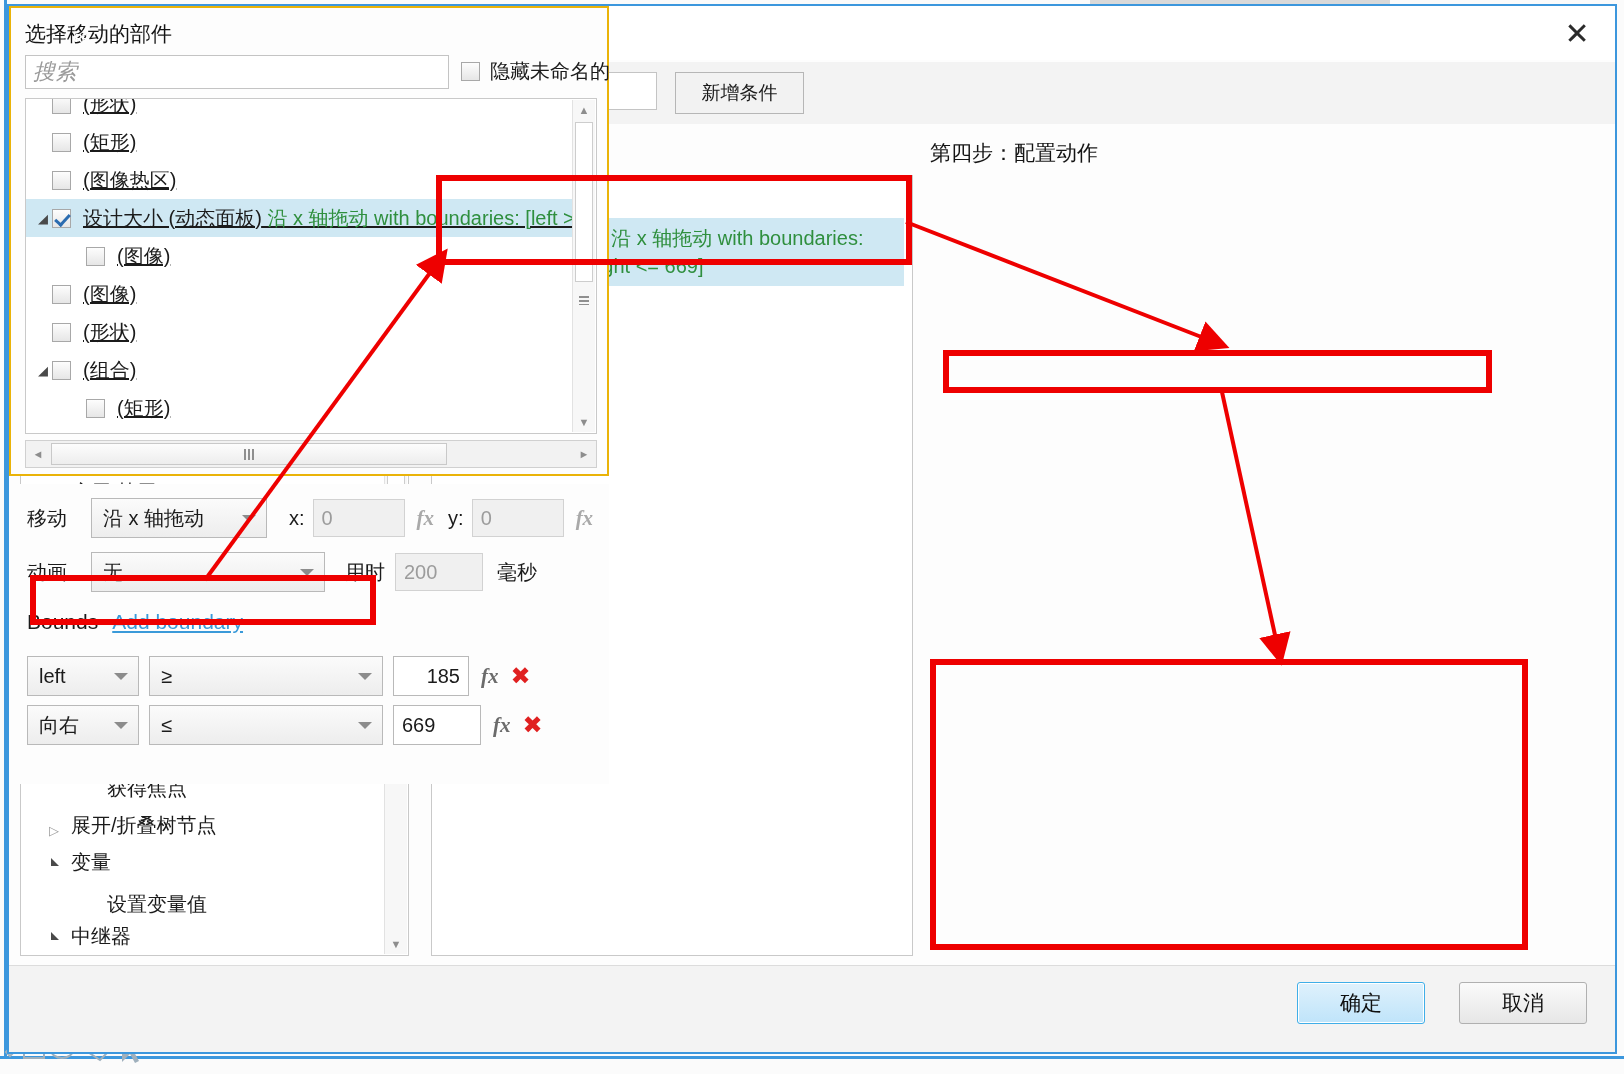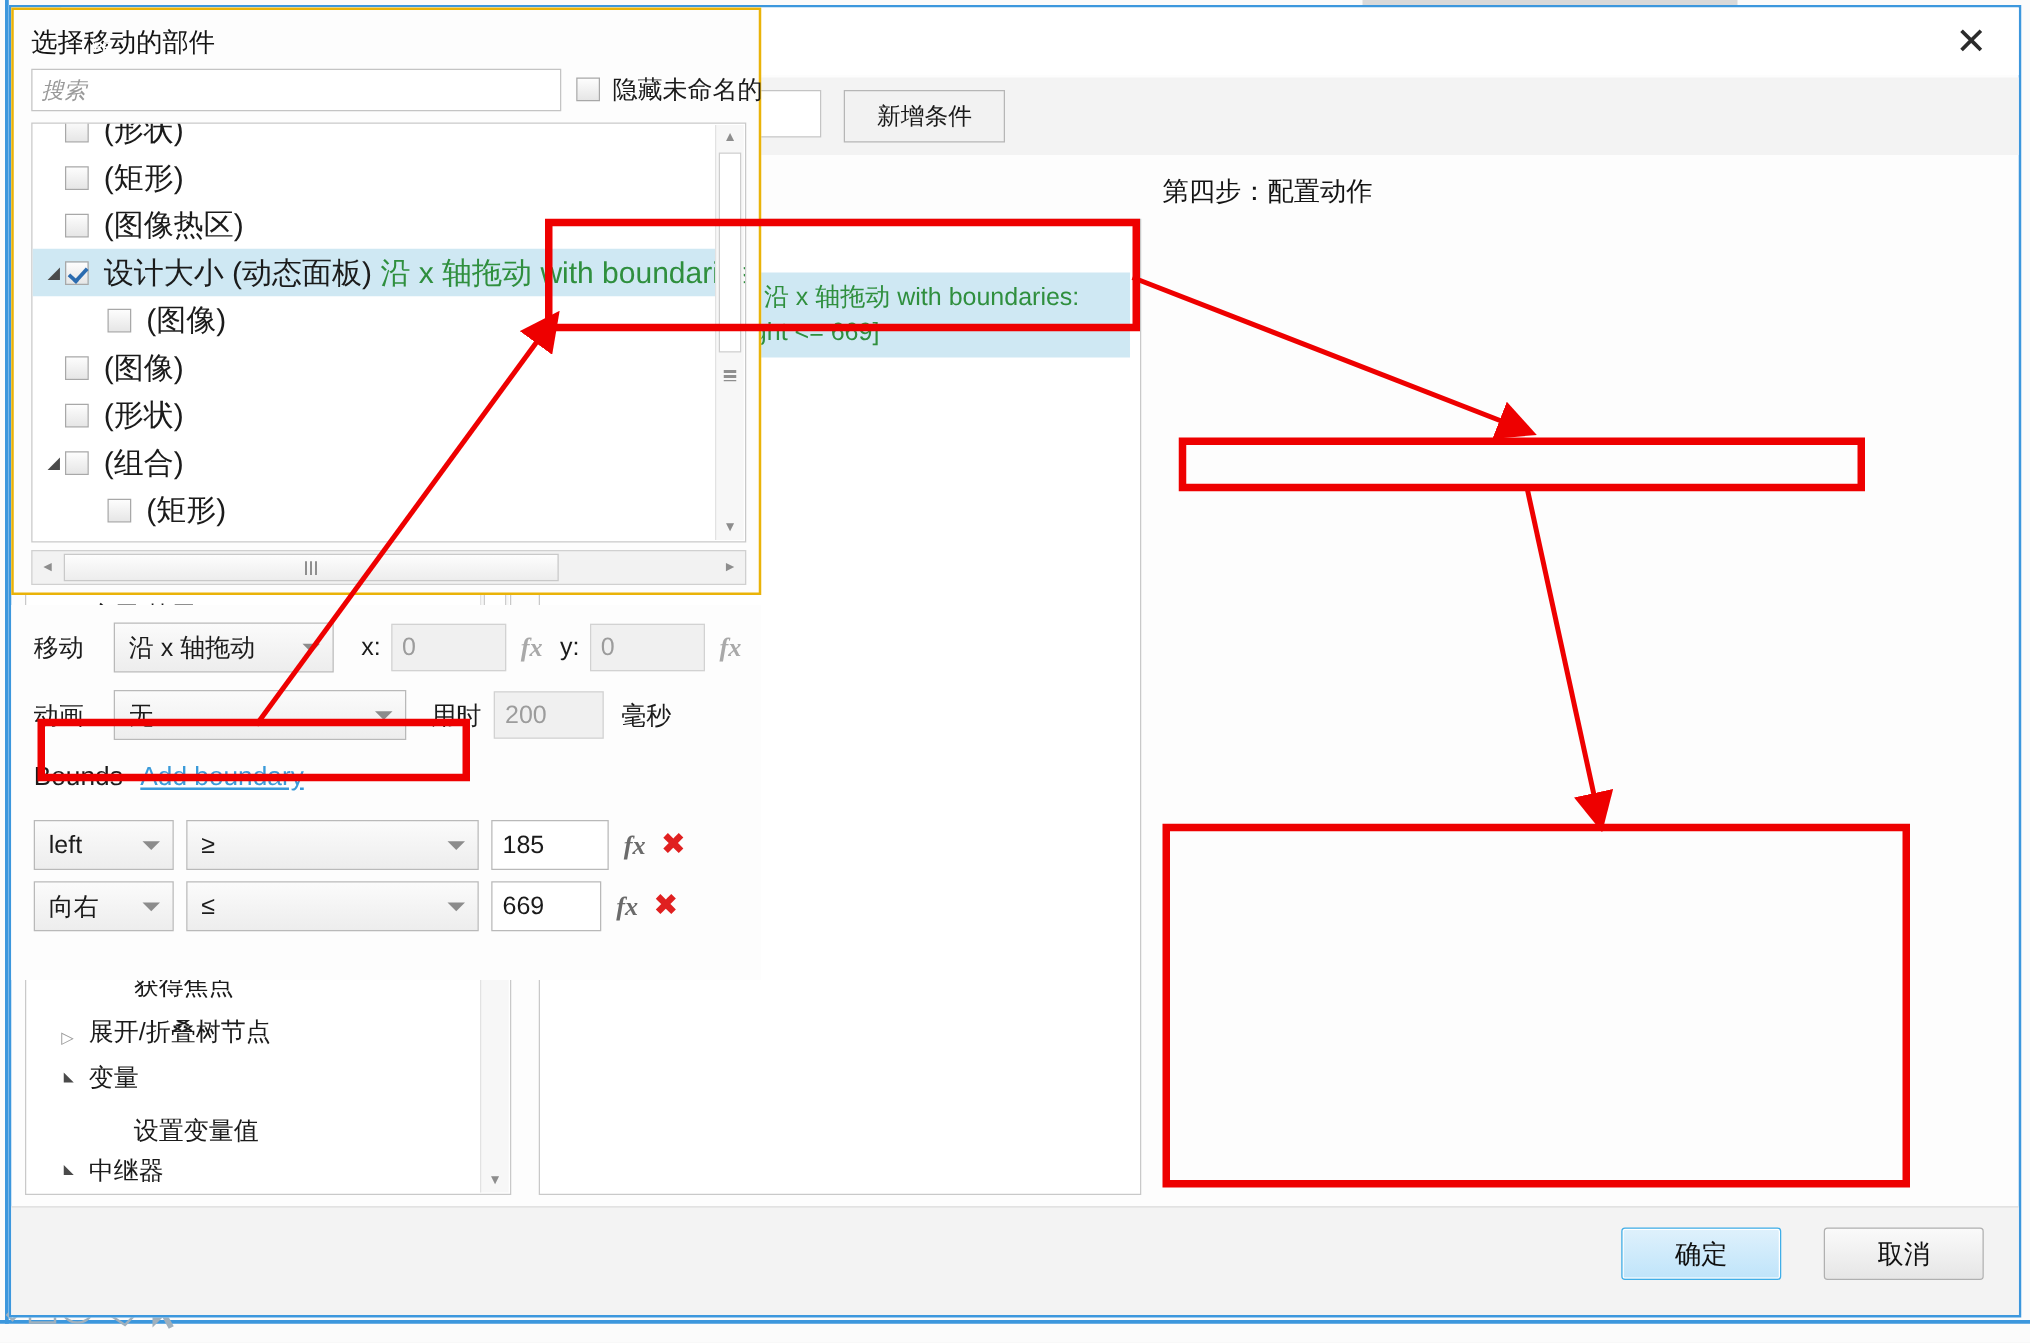--- a/index.html
+++ b/index.html
@@ -92,36 +92,36 @@
   .action-text{font-size:20px;line-height:28px;}
   .action-verb{color:#3b3b3b;}
   .action-green{color:#2f8f3e;}
 
   
   #select-widgets-box{position:absolute;left:0;top:0;width:600px;height:470px;background:#fdfdfd;border:2px solid #eab308;box-sizing:border-box;}
   #select-widgets-title{position:absolute;left:14px;top:12px;font-size:21px;color:#141414;}
   #widget-search{
     position:absolute;left:14px;top:47px;width:424px;height:34px;
     border:1px solid #c4c4c4;background:#ffffff;box-sizing:border-box;
-    font-family:inherit;font-size:18px;padding:0 7px;outline:none;color:#404040;
+    font-family:inherit;font-size:22px;padding:0 7px;outline:none;color:#404040;
   }
   #widget-search::placeholder{color:#9a9a9a;font-style:italic;}
   #hide-unnamed-wrap{position:absolute;left:450px;top:50px;display:flex;align-items:center;}
   .cb{width:19px;height:19px;border:1px solid #a8a8a8;background:linear-gradient(to bottom,#fdfdfd,#e6e6e6);box-sizing:border-box;display:inline-block;position:relative;flex:none;}
   .cb.checked::after{content:"";position:absolute;left:5px;top:1px;width:6px;height:12px;border:solid #2b6cb0;border-width:0 3px 3px 0;transform:rotate(42deg);}
   #hide-unnamed-label{margin-left:10px;font-size:20px;color:#1b1b1b;white-space:nowrap;}
 
   #widget-tree{
     position:absolute;left:14px;top:90px;width:572px;height:336px;
     background:#ffffff;border:1px solid #c9c9c9;box-sizing:border-box;overflow:hidden;
   }
   .wrow{position:relative;height:38px;display:flex;align-items:center;white-space:nowrap;}
   .wrow .wtw{width:18px;flex:none;display:inline-block;text-align:center;color:#4a4a4a;font-size:13px;}
   .wrow .cb{margin-right:12px;}
-  .wlabel{font-size:24px;color:#1b1b1b;}
+  .wlabel{font-size:20px;color:#1b1b1b;text-decoration:underline;}
   .wlabel .green{color:#2f8f3e;}
   .wrow.selected{background:#cfe8f3;}
 
   #widget-hscroll{
     position:absolute;left:14px;top:432px;width:572px;height:28px;
     background:#f2f2f2;border:1px solid #d0d0d0;box-sizing:border-box;display:flex;align-items:center;
   }
   #widget-hscroll .harrow{width:24px;text-align:center;color:#8d8d8d;font-size:11px;}
   #widget-hscroll .hthumb{flex:none;width:396px;height:22px;margin:0 1px;background:linear-gradient(to bottom,#fdfdfd,#ededed);border:1px solid #c9c9c9;box-sizing:border-box;display:flex;align-items:center;justify-content:center;}
   #widget-hscroll .hgrip{width:10px;height:11px;background:repeating-linear-gradient(to right,#8f8f8f 0 2px,transparent 2px 4px);}
@@ -445,21 +445,21 @@
 
       <div class="bound-row" id="bound-row-1">
         <span class="select" style="width:112px;height:40px;">
           <span>left</span>
           <span class="caret"></span>
         </span>
         <span class="select" style="width:234px;height:40px;margin-left:10px;">
           <span>≥</span>
           <span class="caret"></span>
         </span>
-        <input class="txtinput filled" style="width: 94px; height: 40px; margin-left: 10px;" type="text" value="185">
+        <input class="txtinput filled" style="width: 76px; height: 40px; margin-left: 10px; text-align: right;" type="text" value="185">
         <span class="fx active" style="margin-left:12px;">fx</span>
         <span class="del-x" style="margin-left:12px;">✖</span>
       </div>
 
       <div class="bound-row" id="bound-row-2">
         <span class="select" style="width:112px;height:40px;">
           <span>向右</span>
           <span class="caret"></span>
         </span>
         <span class="select" style="width:234px;height:40px;margin-left:10px;">

